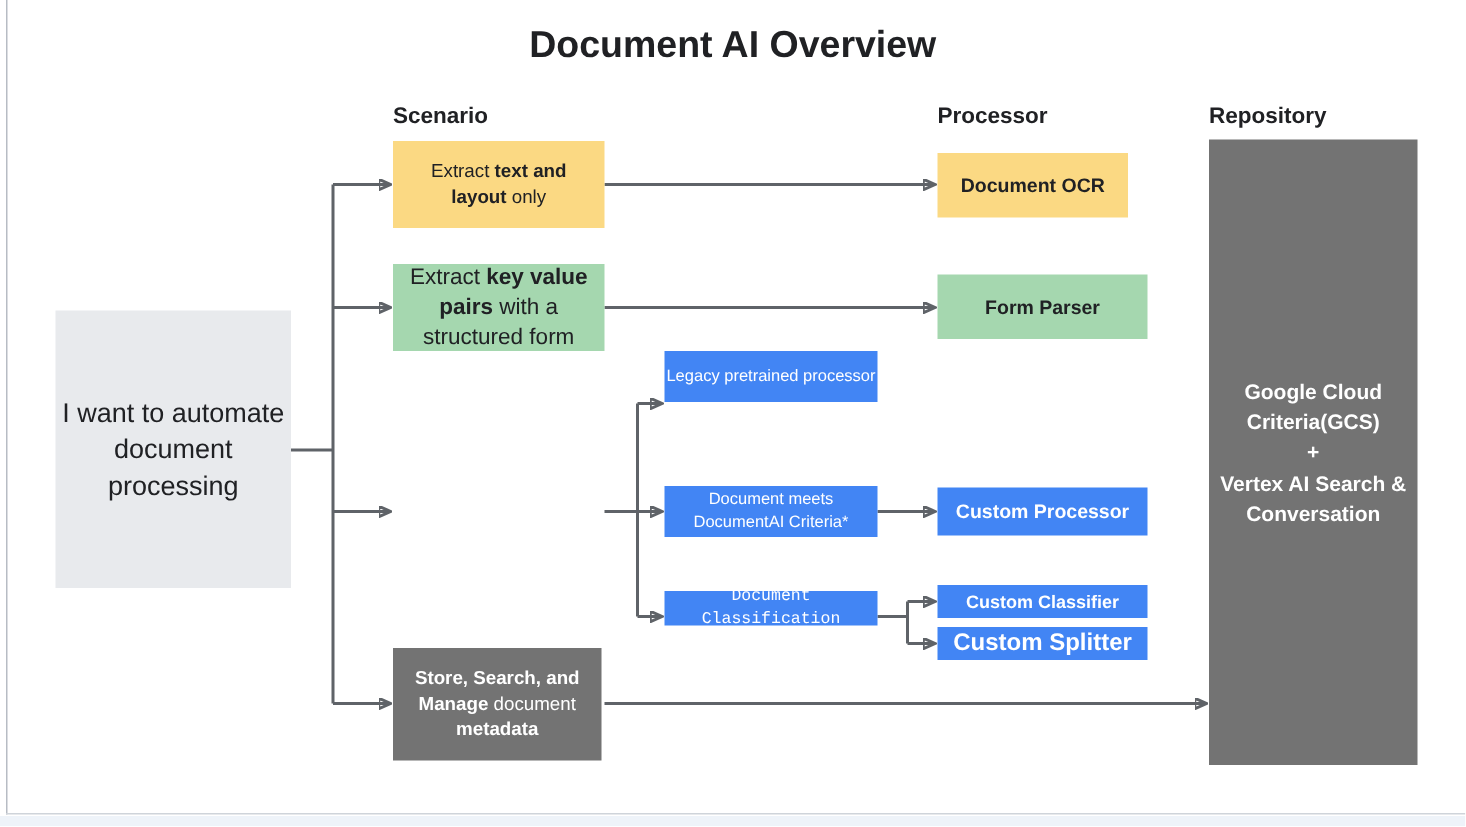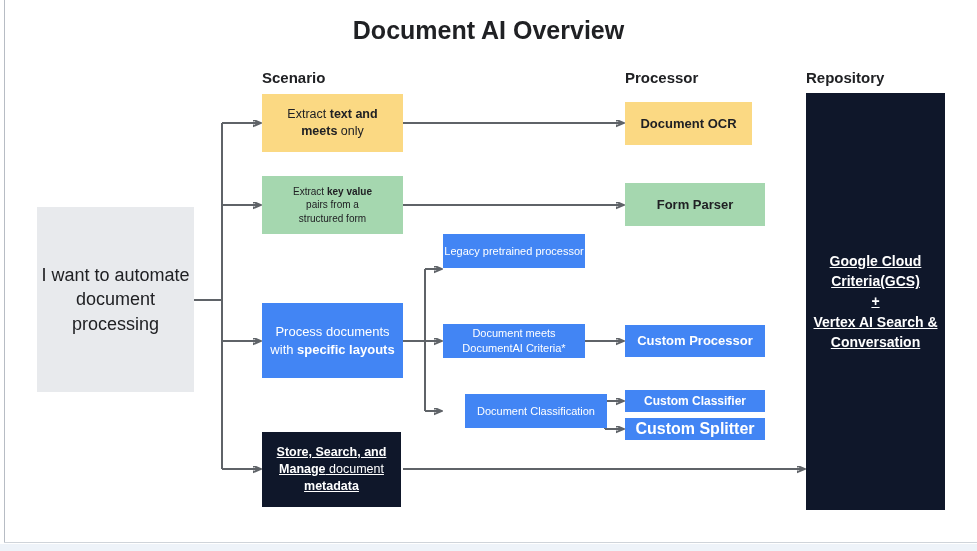--- a/index.html
+++ b/index.html
@@ -28,30 +28,30 @@
 
   .box{
     position:absolute;box-sizing:border-box;
     display:flex;align-items:center;justify-content:center;
     text-align:center;line-height:1.35;
   }
   .intent{left:37px;top:207px;width:157px;height:185px;background:#e8eaed;color:#202124;font-size:18px;}
   .yellow{background:#fbd983;color:#202124;}
   .green{background:#a5d7af;color:#202124;}
   .blue{background:#4285f4;color:#ffffff;}
-  .darkblue{background:#0f172a;color:#ffffff;text-decoration:underline;}
+  .darkblue{background:#737373;color:#ffffff;}
 
   .s1{left:262px;top:94px;width:141px;height:58px;font-size:12.5px;}
-  .s2{left:262px;top:176px;width:141px;height:58px;font-size:10px;}
+  .s2{left:262px;top:176px;width:141px;height:58px;font-size:15px;}
   .s3{left:262px;top:303px;width:141px;height:75px;font-size:13px;}
   .s4{left:262px;top:432px;width:139px;height:75px;font-size:12.5px;}
 
   .d1{left:443px;top:234px;width:142px;height:34px;font-size:11px;}
   .d2{left:443px;top:324px;width:142px;height:34px;font-size:11px;}
-  .d3{left:465px;top:394px;width:142px;height:34px;font-size:11px;}
+  .d3{left:443px;top:394px;width:142px;height:23px;font-size:11px;font-family:Liberation Mono, monospace;}
 
   .p1{left:625px;top:102px;width:127px;height:43px;font-size:13px;font-weight:700;}
   .p2{left:625px;top:183px;width:140px;height:43px;font-size:13px;font-weight:700;}
   .p3{left:625px;top:325px;width:140px;height:32px;font-size:13px;font-weight:700;}
   .p4{left:625px;top:390px;width:140px;height:22px;font-size:12px;font-weight:700;}
   .p5{left:625px;top:418px;width:140px;height:22px;font-size:16px;font-weight:700;}
 
   .repo{left:806px;top:93px;width:139px;height:417px;font-size:14px;line-height:1.45;}
 
   svg.connectors{position:absolute;left:0;top:0;}
@@ -93,27 +93,24 @@
     <path d="M605 401 H623" marker-end="url(#arrow)"></path>
     <path d="M605 429 H623" marker-end="url(#arrow)"></path>
     <path d="M403 469 H804" marker-end="url(#arrow)"></path>
   </svg>
 
   <div class="box intent">
       <span><span>I want to automate</span><br><span>document</span><br><span>processing</span></span>
     </div>
 
   <div class="box yellow s1">
-      <span><span>Extract </span><span style="font-weight: 700;">text and</span><br><span style="font-weight: 700;">meets</span><span> only</span></span>
+      <span><span>Extract </span><span style="font-weight: 700;">text and</span><br><span style="font-weight: 700;">layout</span><span> only</span></span>
     </div>
   <div class="box green s2">
-      <span><span>Extract </span><span style="font-weight: 700;">key value</span><br><span style="font-weight: 400;">pairs</span><span> from a</span><br><span>structured form</span></span>
-    </div>
-  <div class="box blue s3">
-      <span><span>Process documents</span><br><span>with </span><span style="font-weight: 700;">specific layouts</span></span>
+      <span><span>Extract </span><span style="font-weight: 700;">key value</span><br><span style="font-weight: 700;">pairs</span><span> with a</span><br><span>structured form</span></span>
     </div>
   <div class="box darkblue s4">
       <span><span style="font-weight: 700;">Store, Search, and</span><br><span style="font-weight: 700;">Manage</span><span> document</span><br><span style="font-weight: 700;">metadata</span></span>
     </div>
 
   <div class="box blue d1">Legacy pretrained processor</div>
   <div class="box blue d2">Document meets DocumentAI Criteria*</div>
   <div class="box blue d3">Document Classification</div>
 
   <div class="box yellow p1">Document OCR</div>

